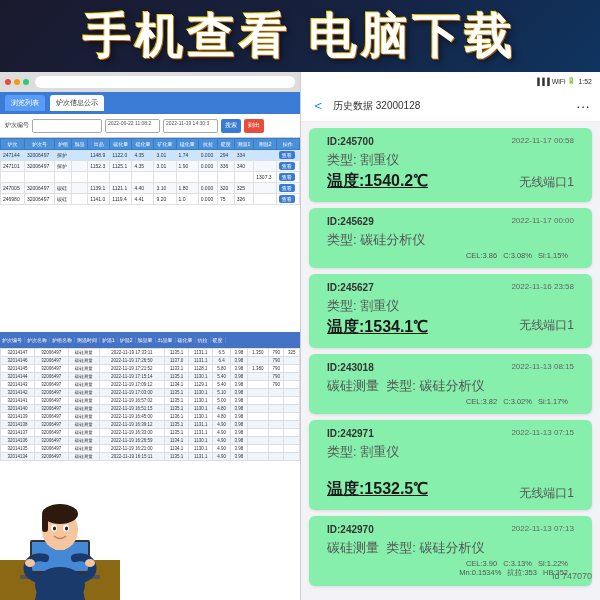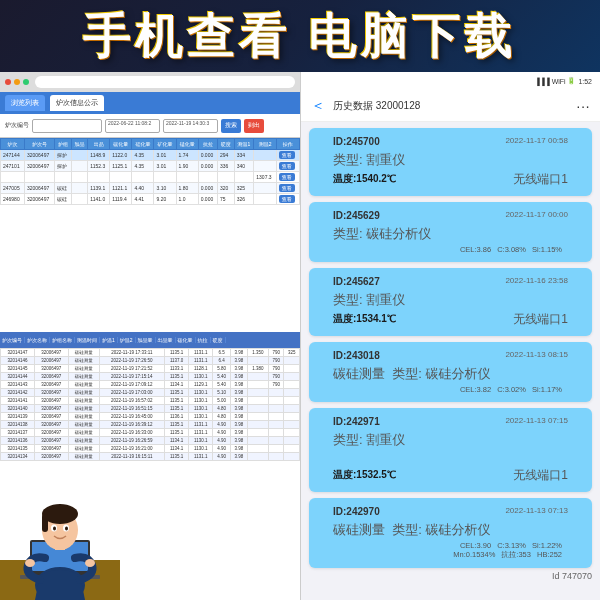--- a/index.html
+++ b/index.html
@@ -298,24 +298,24 @@
     }
 
     .mobile-content {
       width: 100%;
       height: 478px;
       overflow-y: hidden;
       background: #f2f2f7;
     }
 
     .record-card {
-      background: #7dd3fc;
+      background: #86efac;
       margin: 6px 8px;
       border-radius: 6px;
-      padding: 8px 24px;
+      padding: 8px 18px;
       box-shadow: 0 1px 3px rgba(0,0,0,0.1);
     }
     .record-card-header {
       display: flex;
       justify-content: space-between;
       align-items: flex-start;
       margin-bottom: 4px;
     }
     .record-id {
       font-size: 10px;
@@ -325,24 +325,25 @@
     .record-date {
       font-size: 8px;
       color: #666;
     }
     .record-type {
       font-size: 13px;
       color: #555;
       margin-bottom: 2px;
     }
     .record-value {
-      font-size: 10px;
+      font-size: 16px;
       font-weight: bold;
       color: #1a1a1a;
       margin-bottom: 2px;
+      text-decoration: underline;
     }
     .record-detail {
       font-size: 7.5px;
       color: #555;
       text-align: right;
     }
     .record-detail span {
       margin-right: 6px;
     }
     .right-label {
@@ -786,21 +787,21 @@
           <span>CEL:3.86</span><span>C:3.08%</span><span>Si:1.15%</span>
         </div>
       </div>
 
       <div class="record-card">
         <div class="record-card-header">
           <span class="record-id">ID:245627</span>
           <span class="record-date">2022-11-16 23:58</span>
         </div>
         <div class="record-type">类型: 割重仪</div>
-        <div style="display:flex; justify-content:space-between; align-items:center;">
+        <div style="display:flex; justify-content:space-between; align-items:flex-start;">
           <span class="record-value">温度:1534.1℃</span>
           <span class="right-label">无线端口1</span>
         </div>
       </div>
 
       <div class="record-card">
         <div class="record-card-header">
           <span class="record-id">ID:243018</span>
           <span class="record-date">2022-11-13 08:15</span>
         </div>
@@ -809,21 +810,21 @@
           <span>CEL:3.82</span><span>C:3.02%</span><span>Si:1.17%</span>
         </div>
       </div>
 
       <div class="record-card">
         <div class="record-card-header">
           <span class="record-id">ID:242971</span>
           <span class="record-date">2022-11-13 07:15</span>
         </div>
         <div class="record-type">类型: 割重仪</div>
-        <div style="display:flex; justify-content:space-between; align-items:center;margin-top:18px;">
+        <div style="display:flex; justify-content:space-between; align-items:flex-end;margin-top:18px;">
           <span class="record-value">温度:1532.5℃</span>
           <span class="right-label">无线端口1</span>
         </div>
       </div>
 
       <div class="record-card">
         <div class="record-card-header">
           <span class="record-id">ID:242970</span>
           <span class="record-date">2022-11-13 07:13</span>
         </div>

